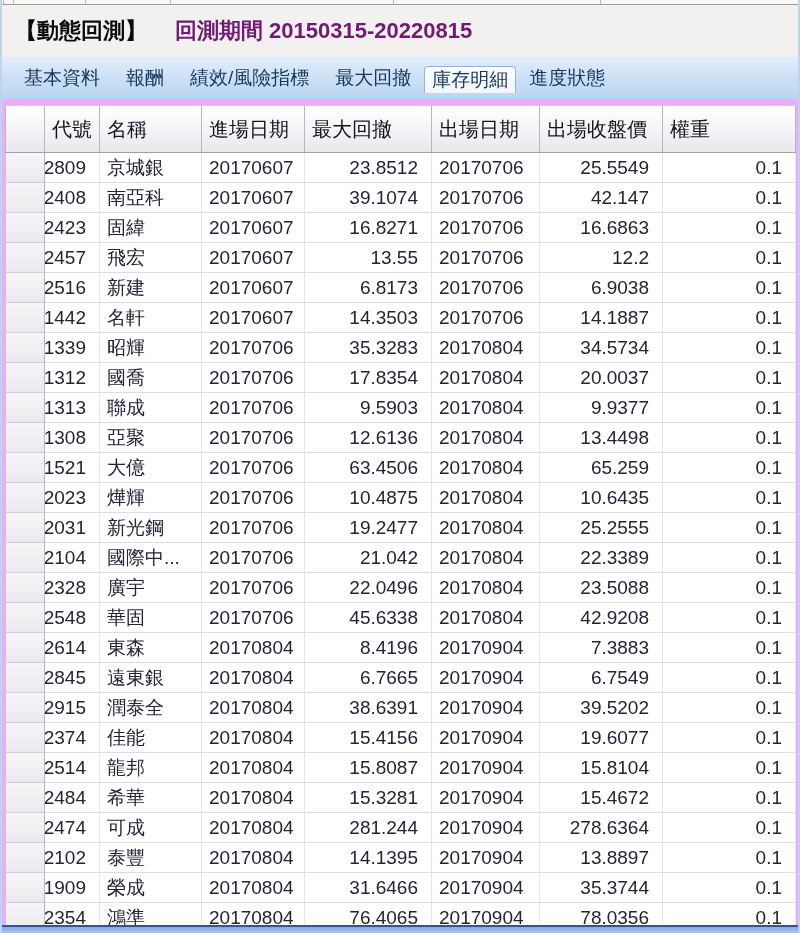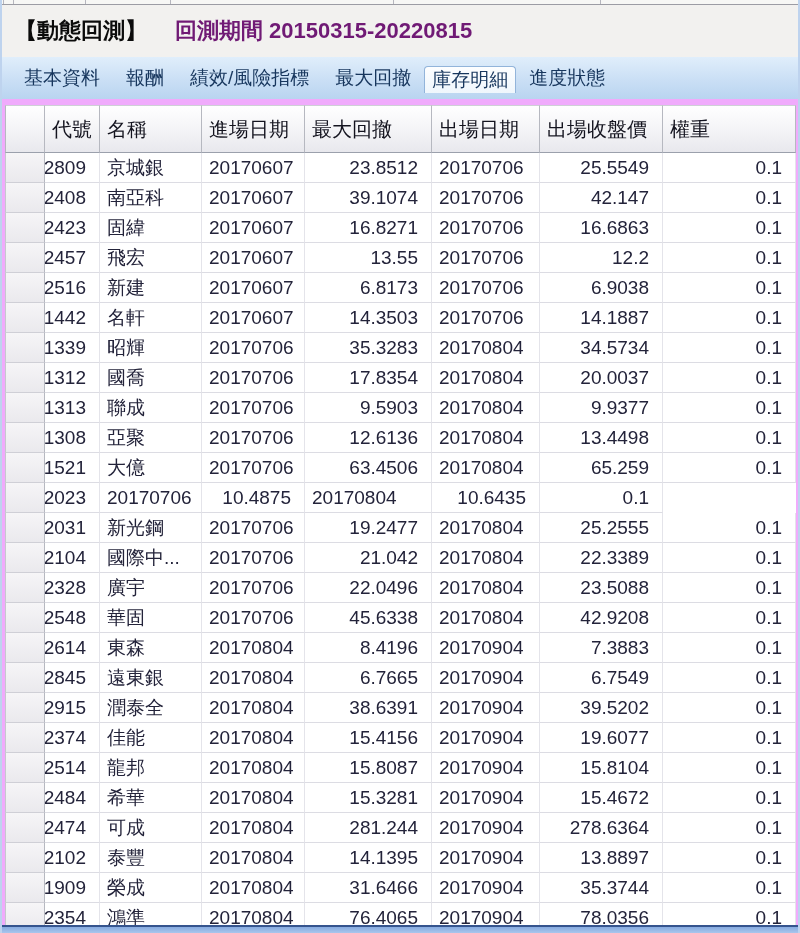--- a/index.html
+++ b/index.html
@@ -194,20 +194,21 @@
             <div class="cell dcell align-left">大億</div>
             <div class="cell dcell align-left">20170706</div>
             <div class="cell dcell align-right">63.4506</div>
             <div class="cell dcell align-left">20170804</div>
             <div class="cell dcell align-right">65.259</div>
             <div class="cell dcell align-right">0.1</div>
           </div>
           <div class="grid-row trow">
             <div class="cell rowhead"></div>
             <div class="cell dcell align-right">2023</div>
+            <div class="cell dcell align-left">燁輝</div>
             <div class="cell dcell align-left">20170706</div>
             <div class="cell dcell align-right">10.4875</div>
             <div class="cell dcell align-left">20170804</div>
             <div class="cell dcell align-right">10.6435</div>
             <div class="cell dcell align-right">0.1</div>
           </div>
           <div class="grid-row trow">
             <div class="cell rowhead"></div>
             <div class="cell dcell align-right">2031</div>
             <div class="cell dcell align-left">新光鋼</div>

